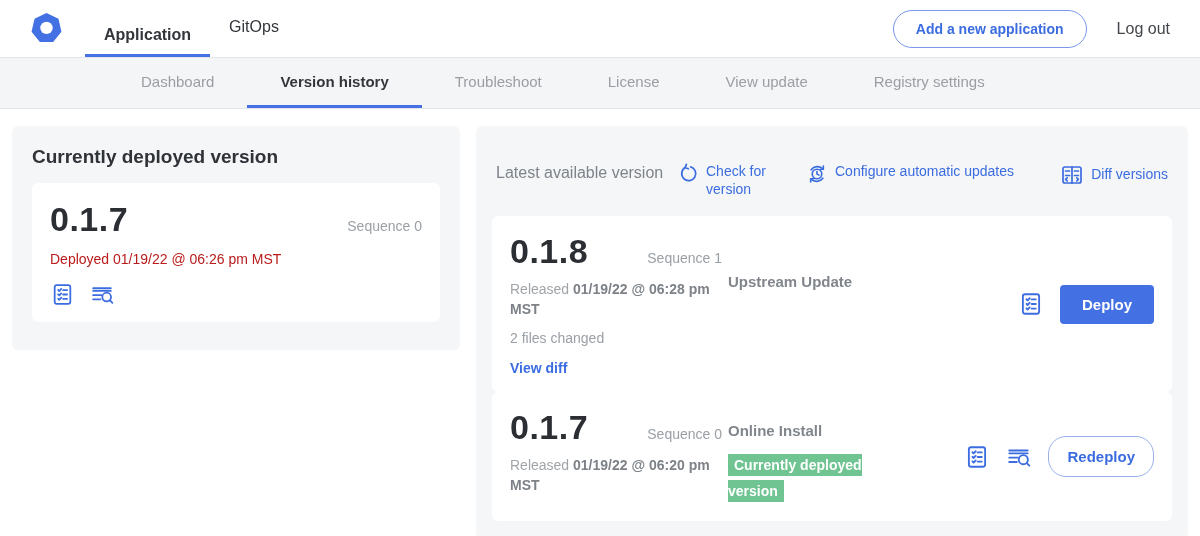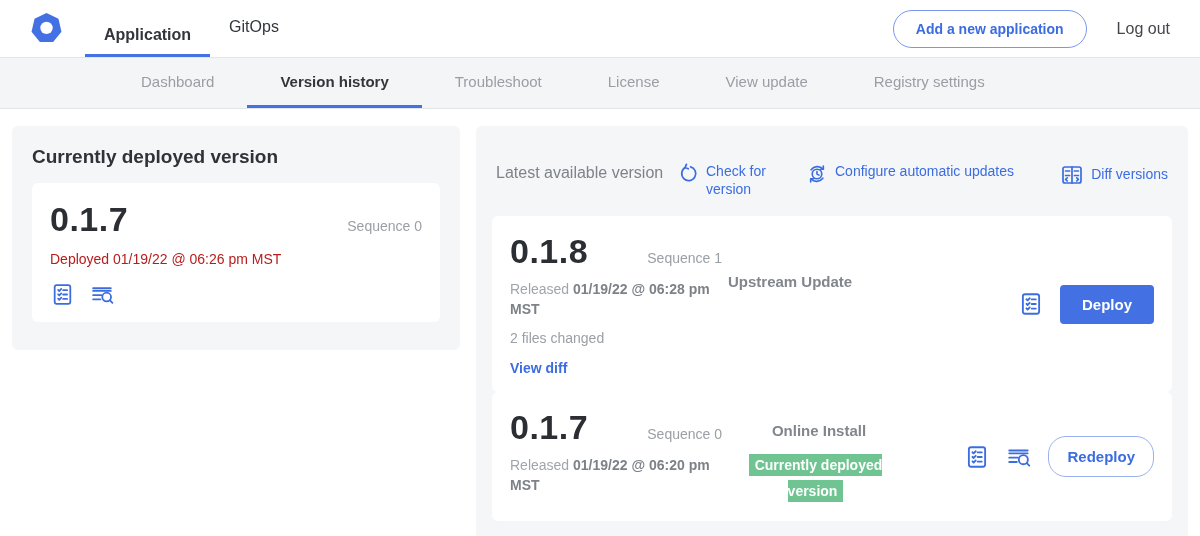--- a/index.html
+++ b/index.html
@@ -57,21 +57,21 @@
   .vc-col1 { width:212px; }
   .released { margin-top:9px; font-size:14px; line-height:1.4; width:205px; }
   .released .rl-label { color:#a0a5aa; }
   .released .rl-date { color:#7d8288; font-weight:700; }
   .files-row { display:flex; gap:14px; margin-top:11px; font-size:14px;flex-direction:column; }
   .files-changed { color:#9aa0a6; }
   .view-diff { color:#3b6ce0; font-weight:700; cursor:pointer; }
   .vc-col2 { margin-left:6px; }
   .source-label { font-size:15px; font-weight:700; color:#81868d; }
   .vc-col2.latest { margin-top:41px; }
-  .vc-col2.other { margin-top:14px; width:182px;text-align:center; }
+  .vc-col2.other { margin-top:14px; width:182px; }
   .deployed-badge { display:inline; background:#6fc492; color:#fff; font-size:14px; font-weight:700;
                     padding:3px 6px; line-height:1.85; }
   .badge-wrap { margin-top:14px; width:175px; }
   .vc-col3 { margin-left:auto; align-self:center; display:flex; align-items:center; gap:16px; }
   .deploy-btn { background:#4370e2; color:#fff; border:none; font-weight:700; font-size:15px;
                 padding:11px 22px; border-radius:4px; font-family:"Liberation Sans", sans-serif; cursor:pointer; }
   .redeploy-btn { background:#fff; color:#3b6ce0; border:1px solid #9ab1f0; font-weight:700; font-size:15px;
                   padding:11px 18px; border-radius:18px; font-family:"Liberation Sans", sans-serif; cursor:pointer; }
   .other-heading { font-size:16px; color:#9aa0a6; margin:28px 0 13px 4px; }
 </style>

